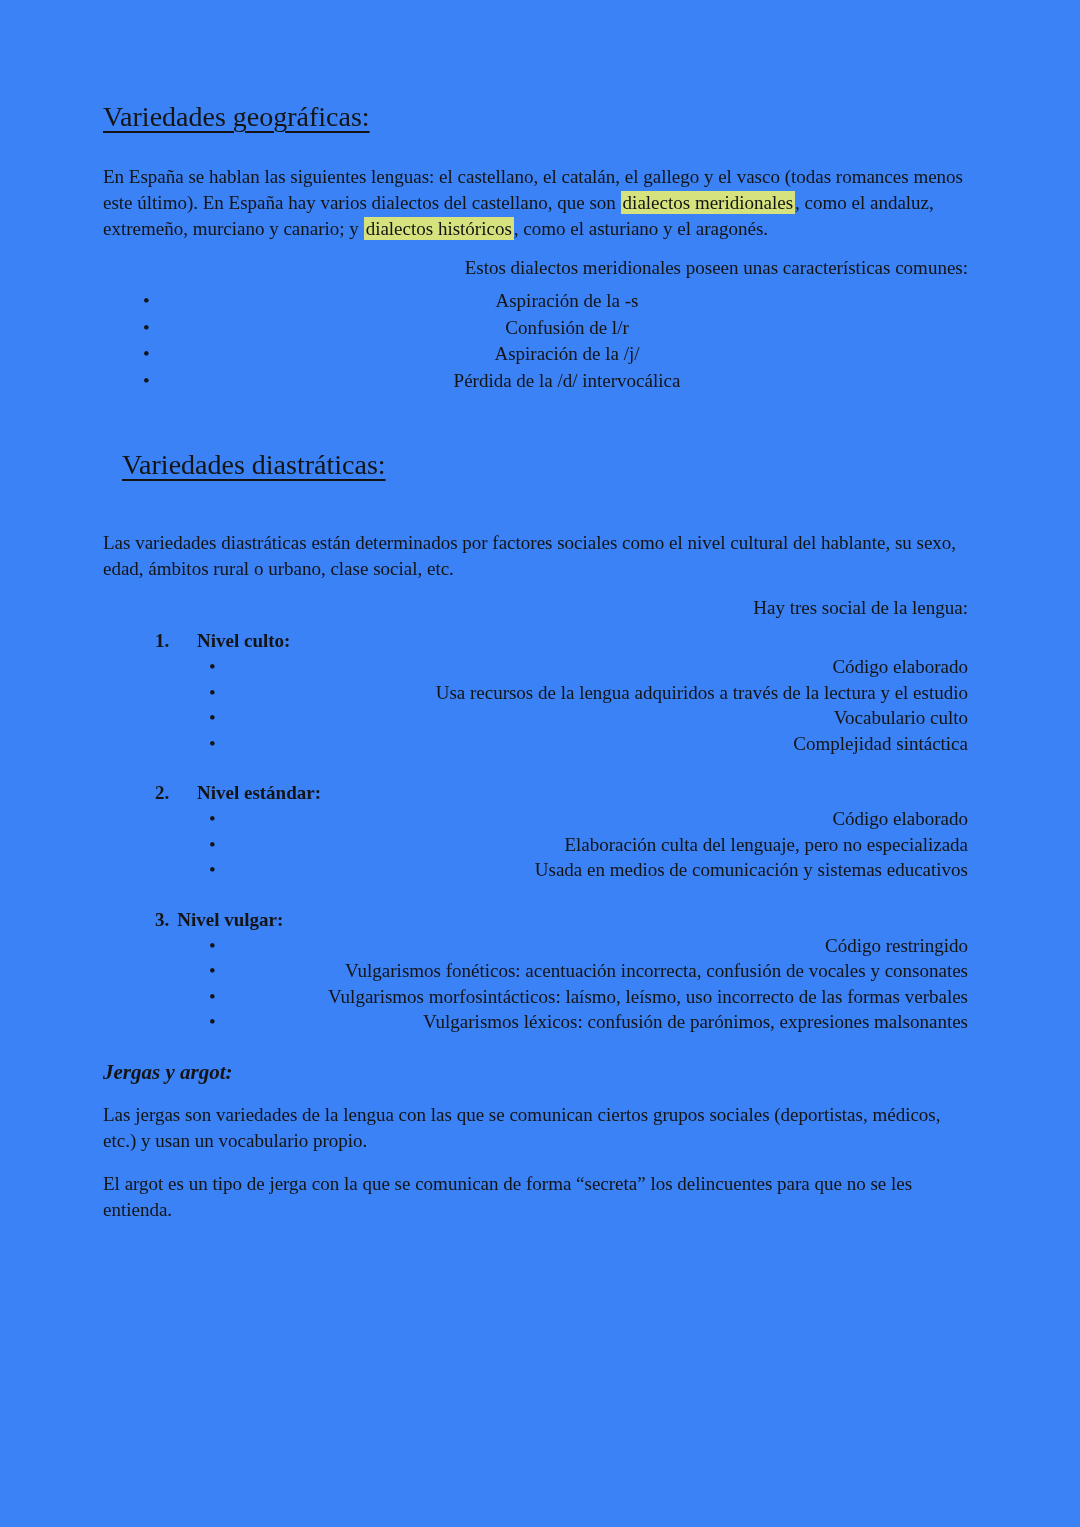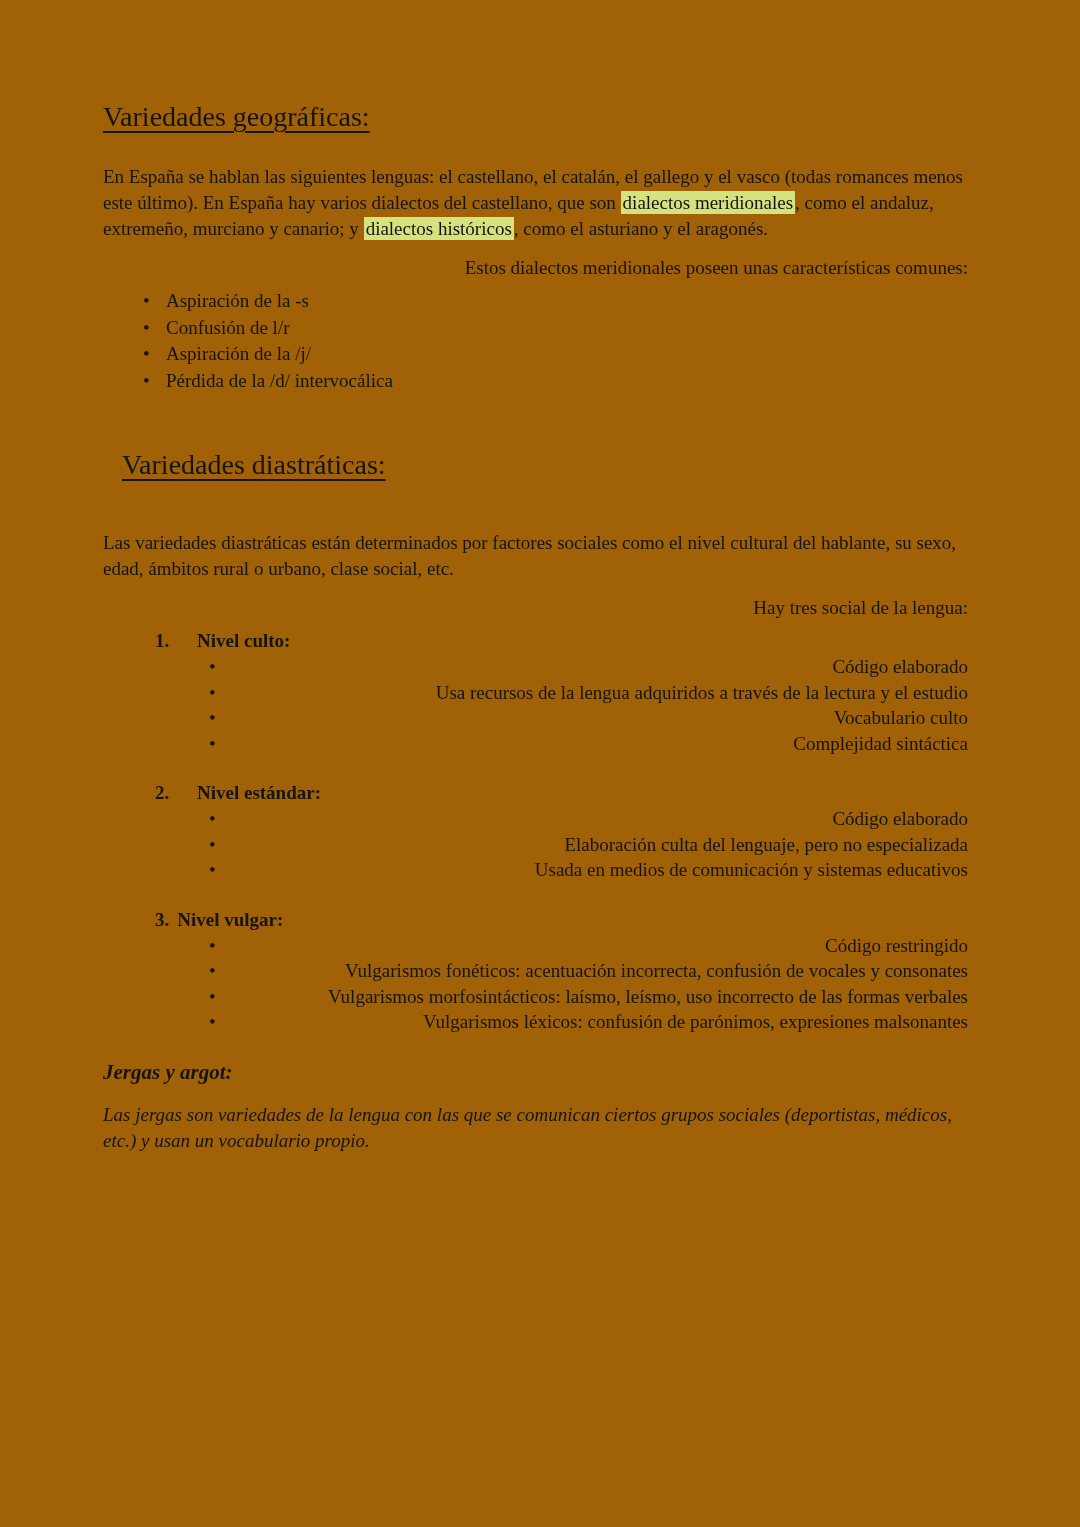--- a/index.html
+++ b/index.html
@@ -1,21 +1,21 @@
 <!DOCTYPE html>
 <html><head>
 <meta charset="utf-8">
 <style>
   html, body { margin: 0; padding: 0; background: #ffffff; }
   .page {
     position: relative;
     width: 1080px;
     height: 1527px;
     margin: 0 auto;
-    background: #a16207;
+    background: #3b82f6;
     box-sizing: border-box;
     padding: 100px 112px 0 103px;
     font-family: "Liberation Serif", "DejaVu Serif", serif;
     color: #141414;
     font-size: 19px;
     line-height: 26px;
   }
   h1.doc-h1 {
     font-size: 28px;
     line-height: 34px;
@@ -26,20 +26,21 @@
     text-decoration-thickness: 2px;
   }
   h1.doc-h1.second { margin-top: 54px; margin-bottom: 48px; margin-left: 19px; }
   p.body-para { margin: 0 0 13px 0; }
   p.tight { margin: 0 0 7px 0; text-align: right; }
   .hl { padding: 1px 2px; }
   ul.plain {
     list-style: none;
     margin: 0 0 13px 34px;
     padding: 0;
+    text-align: center;
   }
   ul.plain > li {
     position: relative;
     padding-left: 29px;
     line-height: 26.5px;
   }
   ul.plain > li::before {
     content: "\2022";
     position: absolute;
     left: 6px;
@@ -69,21 +70,20 @@
     left: 6px;
   }
   h2.jergas {
     font-size: 21px;
     line-height: 26px;
     font-style: italic;
     font-weight: bold;
     margin: 24px 0 11px 0;
   }
   p.italic-para {
-    font-style: italic;
     margin: 17px 0 13px 0;
   }
 </style>
 </head>
 <body>
 
 <div class="page">
 
   <h1 class="doc-h1">Variedades geográficas:</h1>
 
@@ -130,14 +130,15 @@
       <li>Vulgarismos fonéticos: acentuación incorrecta, confusión de vocales y consonates</li>
       <li>Vulgarismos morfosintácticos: laísmo, leísmo, uso incorrecto de las formas verbales</li>
       <li>Vulgarismos léxicos: confusión de parónimos, expresiones malsonantes</li>
     </ul>
   </div>
 
   <h2 class="jergas">Jergas y argot:</h2>
 
   <p class="italic-para">Las jergas son variedades de la lengua con las que se comunican ciertos grupos sociales (deportistas, médicos, etc.) y usan un vocabulario propio.</p>
 
+  <p class="italic-para">El argot es un tipo de jerga con la que se comunican de forma “secreta” los delincuentes para que no se les entienda.</p>
 
 </div>
 
 </body></html>

